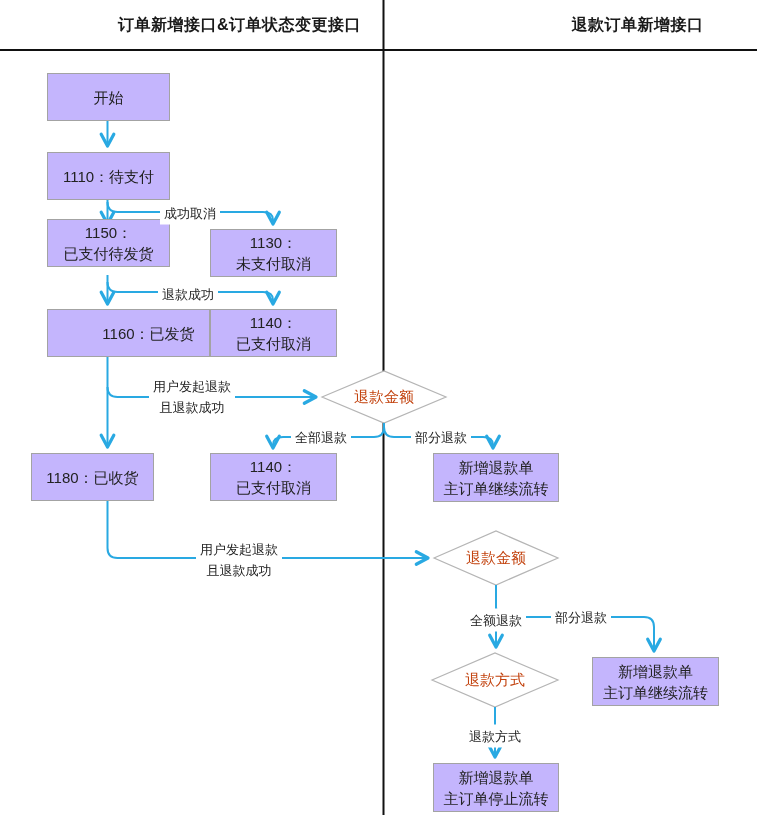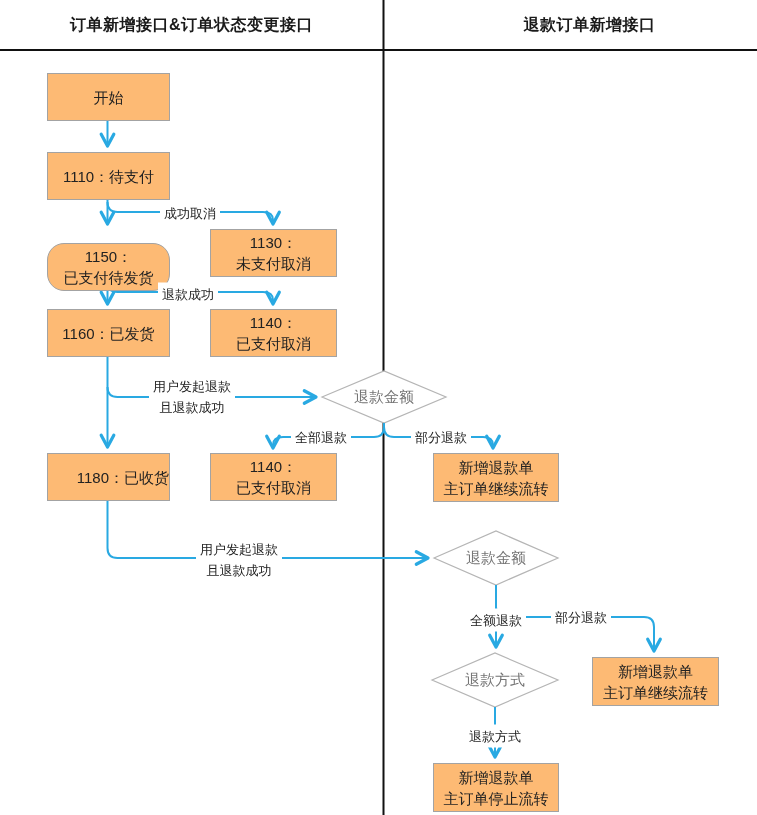--- a/index.html
+++ b/index.html
@@ -4,32 +4,32 @@
 <style>
   html,body{margin:0;padding:0;background:#fff;}
   #stage{
     position:relative;width:757px;height:815px;background:#ffffff;
     font-family:"Liberation Sans","DejaVu Sans",sans-serif;
     color:#222;overflow:hidden;
   }
   #wires{position:absolute;left:0;top:0;width:757px;height:815px;}
   .hdr{
     position:absolute;top:0;height:50px;display:flex;align-items:center;justify-content:center;
-    font-size:16px;font-weight:bold;color:#1a1a1a;letter-spacing:.5px;
+    font-size:16px;font-weight:bold;color:#1a1a1a;letter-spacing:.5px;margin-left:48px;
   }
   .hdr-left{left:0;width:383px;}
   .hdr-right{left:403px;width:373px;}
   .box{
-    position:absolute;background:#fdba74;border:1px solid #a3a3a3;
+    position:absolute;background:#c4b5fd;border:1px solid #a3a3a3;
     display:flex;flex-direction:column;align-items:center;justify-content:center;
     font-size:15px;line-height:21px;text-align:center;color:#222;
   }
   .dlabel{
     position:absolute;transform:translate(-50%,-50%);
-    font-size:15px;color:#737373;white-space:nowrap;background:transparent;
+    font-size:15px;color:#c2410c;white-space:nowrap;background:transparent;
   }
   .elabel{
     position:absolute;transform:translate(-50%,-50%);
     background:#fff;padding:1px 4px;font-size:13px;color:#222;
     white-space:nowrap;text-align:center;line-height:21px;
   }
 </style>
 </head>
 <body>
 
@@ -68,36 +68,36 @@
 
   <div class="hdr hdr-left">订单新增接口&amp;订单状态变更接口</div>
   <div class="hdr hdr-right">退款订单新增接口</div>
 
   <div class="box" style="left:47px;top:73px;width:121px;height:46px;">
     <div>开始</div>
   </div>
   <div class="box" style="left:47px;top:152px;width:121px;height:46px;">
     <div>1110：待支付</div>
   </div>
-  <div class="box" style="left:47px;top:243px;width:121px;height:46px;border-radius:17px;">
+  <div class="box" style="left:47px;top:219px;width:121px;height:46px;">
     <div>1150：</div>
     <div>已支付待发货</div>
   </div>
   <div class="box" style="left:210px;top:229px;width:125px;height:46px;">
     <div>1130：</div>
     <div>未支付取消</div>
   </div>
-  <div class="box" style="left:47px;top:309px;width:121px;height:46px;">
+  <div class="box" style="left:47px;top:309px;width:121px;height:46px;padding-left:40px;">
     <div>1160：已发货</div>
   </div>
   <div class="box" style="left:210px;top:309px;width:125px;height:46px;">
     <div>1140：</div>
     <div>已支付取消</div>
   </div>
-  <div class="box" style="left:47px;top:453px;width:121px;height:46px;align-items:flex-end;">
+  <div class="box" style="left:31px;top:453px;width:121px;height:46px;">
     <div>1180：已收货</div>
   </div>
   <div class="box" style="left:210px;top:453px;width:125px;height:46px;">
     <div>1140：</div>
     <div>已支付取消</div>
   </div>
   <div class="box" style="left:433px;top:453px;width:124px;height:47px;">
     <div>新增退款单</div>
     <div>主订单继续流转</div>
   </div>

